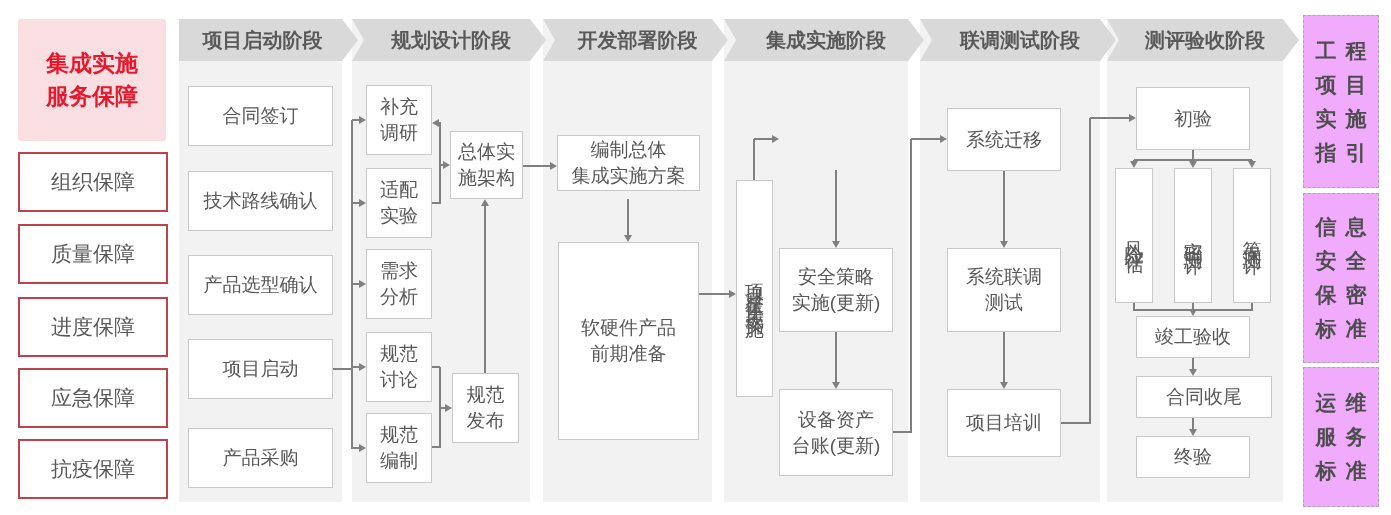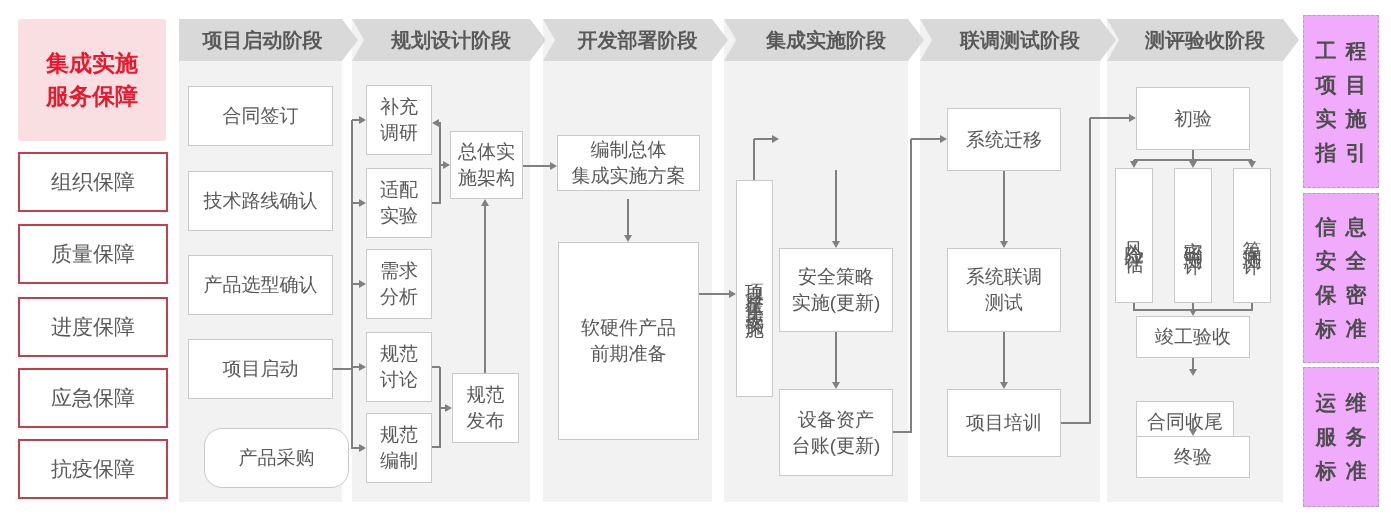--- a/index.html
+++ b/index.html
@@ -68,21 +68,21 @@
   <div class="band notch" style="left:352px;width:194px;">规划设计阶段</div>
   <div class="band notch" style="left:543px;width:185px;">开发部署阶段</div>
   <div class="band notch" style="left:724px;width:200px;">集成实施阶段</div>
   <div class="band notch" style="left:1107px;width:192px;">测评验收阶段</div>
   <div class="band notch" style="left:920px;width:196px;">联调测试阶段</div>
 
   <div class="pbox" style="left:188px;top:86px;width:145px;height:60px;">合同签订</div>
   <div class="pbox" style="left:188px;top:171px;width:145px;height:60px;">技术路线确认</div>
   <div class="pbox" style="left:188px;top:255px;width:145px;height:60px;">产品选型确认</div>
   <div class="pbox" style="left:188px;top:339px;width:145px;height:60px;">项目启动</div>
-  <div class="pbox" style="left:204px;top:428px;width:145px;height:60px;border-radius:18px;">产品采购</div>
+  <div class="pbox" style="left:188px;top:428px;width:145px;height:60px;">产品采购</div>
 
   <div class="pbox" style="left:366px;top:85px;width:66px;height:70px;">补充
 调研</div>
   <div class="pbox" style="left:366px;top:168px;width:66px;height:70px;">适配
 实验</div>
   <div class="pbox" style="left:366px;top:249px;width:66px;height:70px;">需求
 分析</div>
   <div class="pbox" style="left:366px;top:332px;width:66px;height:70px;">规范
 讨论</div>
   <div class="pbox" style="left:366px;top:413px;width:66px;height:70px;">规范
@@ -106,21 +106,21 @@
   <div class="pbox" style="left:947px;top:108px;width:114px;height:63px;">系统迁移</div>
   <div class="pbox" style="left:947px;top:248px;width:114px;height:84px;">系统联调
 测试</div>
   <div class="pbox" style="left:947px;top:389px;width:114px;height:68px;">项目培训</div>
 
   <div class="pbox" style="left:1136px;top:87px;width:114px;height:63px;">初验</div>
   <div class="vbox" style="left:1115px;top:168px;width:38px;height:135px;">风险评估</div>
   <div class="vbox" style="left:1174px;top:168px;width:38px;height:135px;">密码测评</div>
   <div class="vbox" style="left:1233px;top:168px;width:38px;height:135px;">等保测评</div>
   <div class="pbox" style="left:1136px;top:316px;width:114px;height:42px;">竣工验收</div>
-  <div class="pbox" style="left:1136px;top:376px;width:98px;height:42px;margin-top:25px;">合同收尾</div>
+  <div class="pbox" style="left:1136px;top:376px;width:136px;height:42px;">合同收尾</div>
   <div class="pbox" style="left:1136px;top:436px;width:114px;height:42px;">终验</div>
 
   <div class="std" style="top:15px;height:173px;">
     <div class="std-line">工程</div>
     <div class="std-line">项目</div>
     <div class="std-line">实施</div>
     <div class="std-line">指引</div>
   </div>
   <div class="std" style="top:193px;height:170px;">
     <div class="std-line">信息</div>

